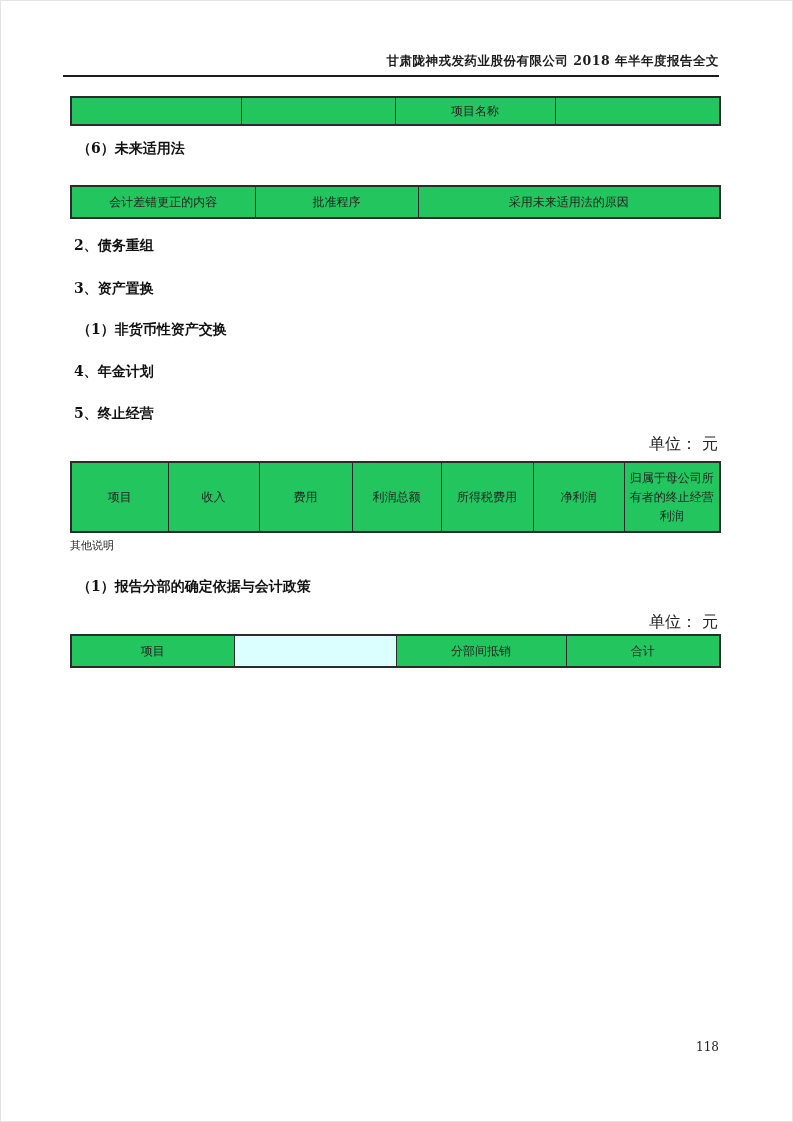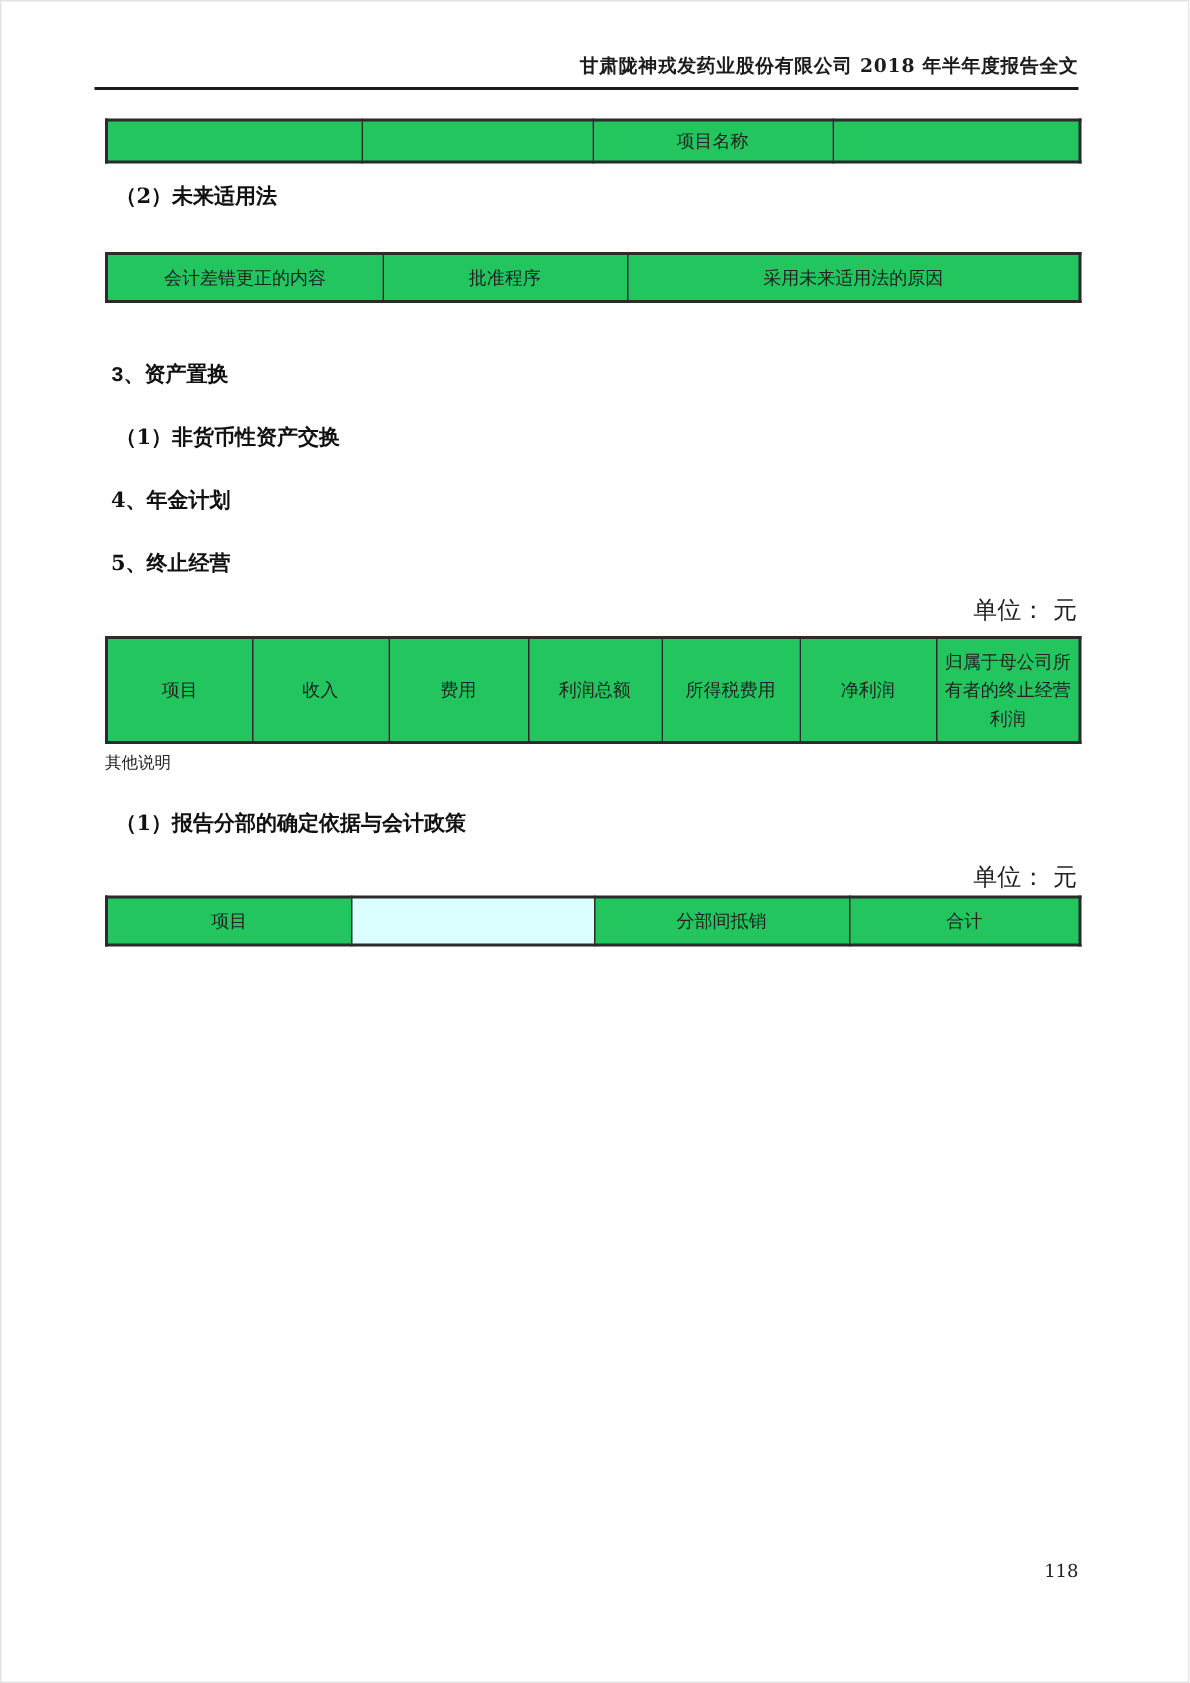--- a/index.html
+++ b/index.html
@@ -10,21 +10,21 @@
     background: #ffffff;
     font-family: "DejaVu Serif", "Liberation Serif", serif;
     color: #1c1c1c;
     box-shadow: inset 0 0 0 1px #e3e3e3;
     overflow: hidden;
   }
 
   
   .header {
     margin: 0 74px 0 63px;
-    padding-top: 35px;
+    padding-top: 52px;
     padding-bottom: 6px;
     border-bottom: 2px solid #1b1b1b;
     text-align: right;
     font-size: 12.5px;
     line-height: 17px;
     font-weight: bold;
     letter-spacing: 0.5px;
   }
 
   
@@ -65,21 +65,21 @@
     line-height: 17px;
     font-weight: bold;
     color: #111;
     margin: 0;
   }
   .h-num { margin-left: 74px; }
   .h-sub { margin-left: 77px; }
 
   .h-future   { margin-top: 14px; }
   .h-debt     { margin-top: 18px; }
-  .h-swap     { margin-top: 41px; font-family: Liberation Mono, monospace; }
+  .h-swap     { margin-top: 26px; }
   .h-nonmon   { margin-top: 24px; }
   .h-otherswap{ margin-top: 26px; }
   .h-annuity  { margin-top: 25px; }
   .h-discont  { margin-top: 25px; }
   .h-segment  { margin-top: 27px; }
   .h-segbasis { margin-top: 25px; }
   .h-segfin   { margin-top: 26px; }
 
   
   .unit {
@@ -127,37 +127,38 @@
     <tbody>
         <tr>
       <td class="gray"></td>
       <td class="gray"></td>
       <td class="gray">项目名称</td>
       <td class="gray"></td>
     </tr>
   </tbody>
     </table>
 
-  <p class="h-sub h-future">（2）未来适用法</p>
+  <p class="h-sub h-future">（6）未来适用法</p>
 
   <table class="tbl tbl-b">
     <colgroup>
         <col style="width:184px">
         <col style="width:163px">
         <col style="width:302px">
       </colgroup>
     <tbody>
         <tr>
       <td class="gray">会计差错更正的内容</td>
       <td class="gray">批准程序</td>
       <td class="gray">采用未来适用法的原因</td>
     </tr>
   </tbody>
     </table>
 
+  <p class="h-num h-debt">2、债务重组</p>
   <p class="h-num h-swap">3、资产置换</p>
   <p class="h-sub h-nonmon">（1）非货币性资产交换</p>
   <p class="h-num h-annuity">4、年金计划</p>
   <p class="h-num h-discont">5、终止经营</p>
 
   <div class="unit unit-1">单位：  元</div>
 
   <table class="tbl tbl-c">
     <colgroup>
         <col style="width:97px">

